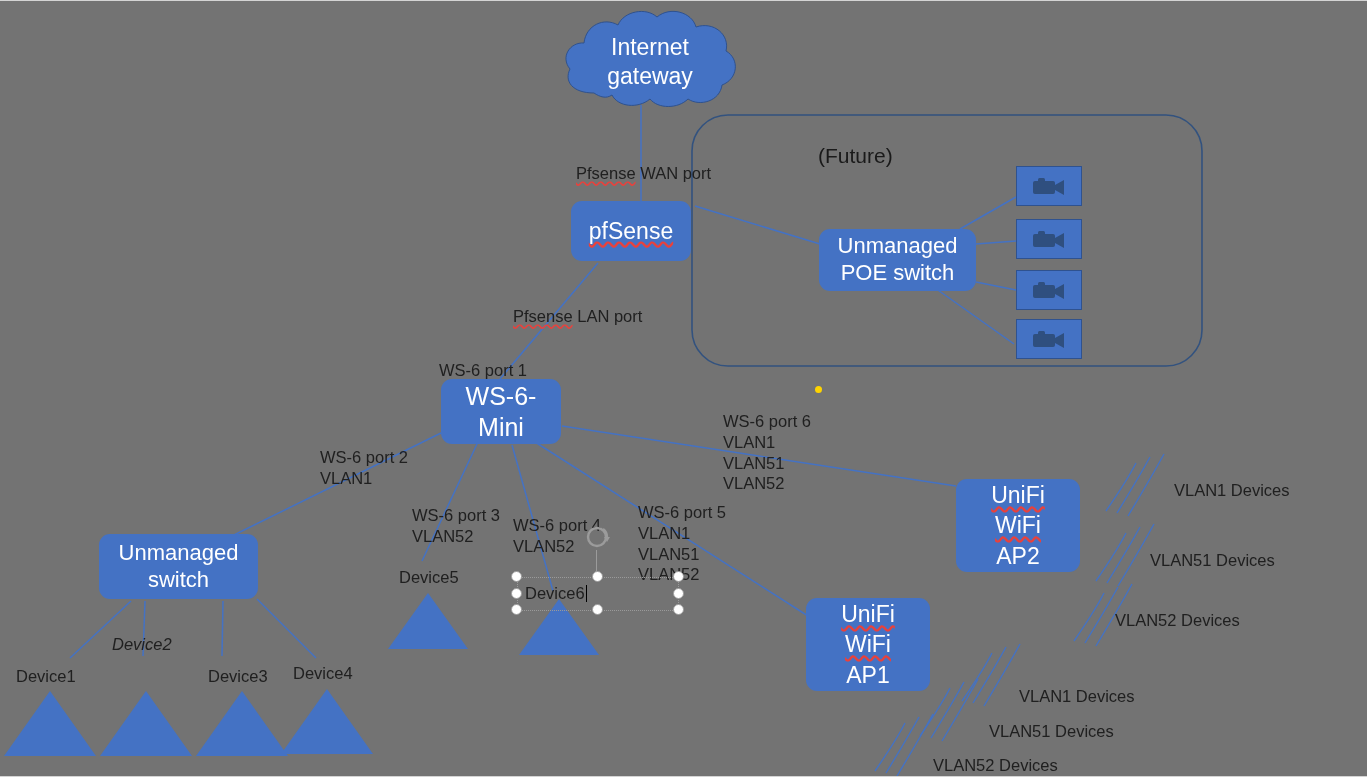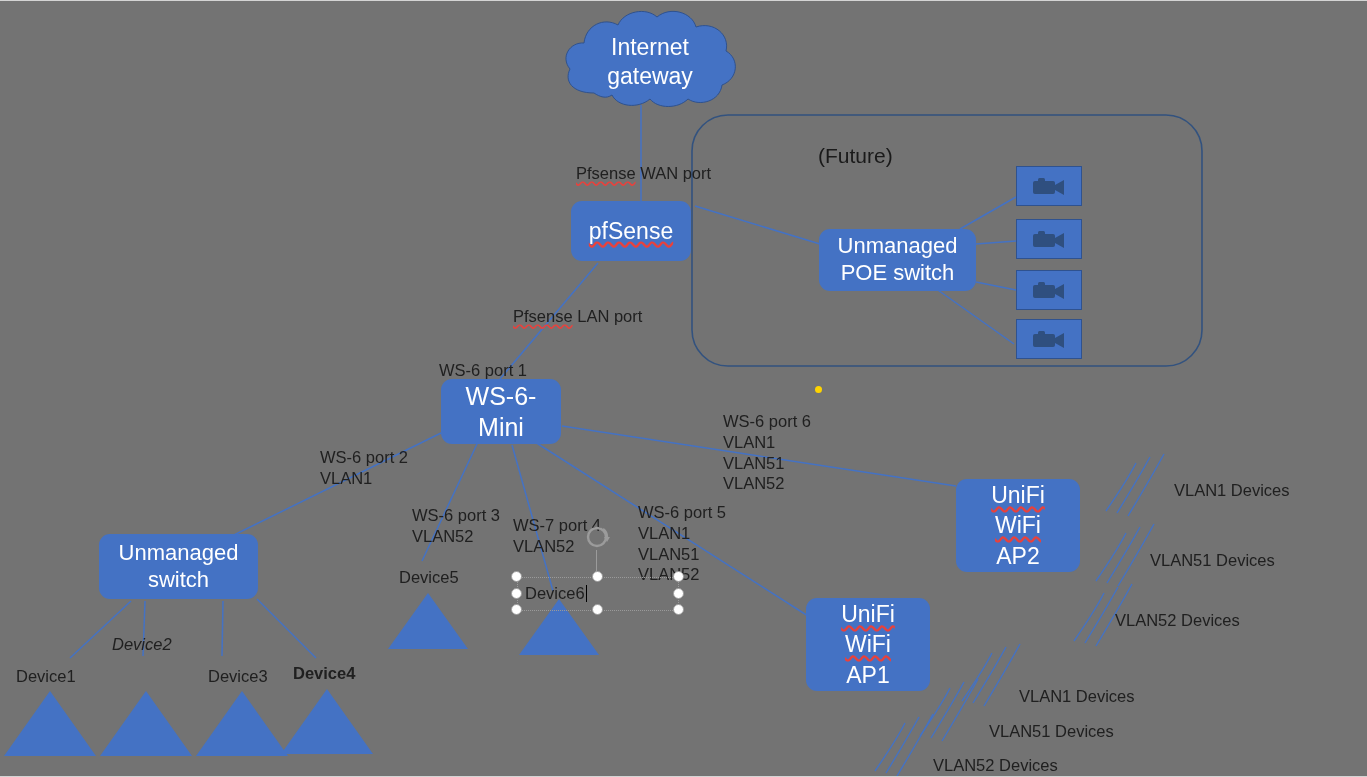--- a/index.html
+++ b/index.html
@@ -237,21 +237,21 @@
   </div>
   <div class="label" style="left:513px; top:284px;">
     <span class="sq">Pfsense</span><span> LAN port</span>
   </div>
 
   <div class="label" style="left:439px; top:347px;margin-top:12px;">WS-6 port 1</div>
   <div class="label" style="left:320px; top:446px;">WS-6 port 2
 VLAN1</div>
   <div class="label" style="left:412px; top:504px;">WS-6 port 3
 VLAN52</div>
-  <div class="label" style="left:513px; top:514px;">WS-7 port 4
+  <div class="label" style="left:513px; top:514px;">WS-6 port 4
 VLAN52</div>
   <div class="label" style="left:638px; top:501px;">WS-6 port 5
 VLAN1
 VLAN51
 VLAN52</div>
   <div class="label" style="left:723px; top:410px;">WS-6 port 6
 VLAN1
 VLAN51
 VLAN52</div>
 
@@ -269,21 +269,21 @@
     </svg>
   </div>
 
   <div class="label" style="left:208px; top:665px;">Device3</div>
   <div class="tri" style="left:196px; top:690px;">
     <svg width="92" height="65" viewBox="0 0 92 65">
       <polygon points="46,0 92,65 0,65" fill="#4472C4"></polygon>
     </svg>
   </div>
 
-  <div class="label" style="left:293px; top:662px;font-weight:bold;">Device4</div>
+  <div class="label" style="left:293px; top:662px;">Device4</div>
   <div class="tri" style="left:281px; top:688px;">
     <svg width="92" height="65" viewBox="0 0 92 65">
       <polygon points="46,0 92,65 0,65" fill="#4472C4"></polygon>
     </svg>
   </div>
 
   <div class="label" style="left:399px; top:566px;">Device5</div>
   <div class="tri" style="left:388px; top:592px;">
     <svg width="80" height="56" viewBox="0 0 80 56">
       <polygon points="40,0 80,56 0,56" fill="#4472C4"></polygon>

